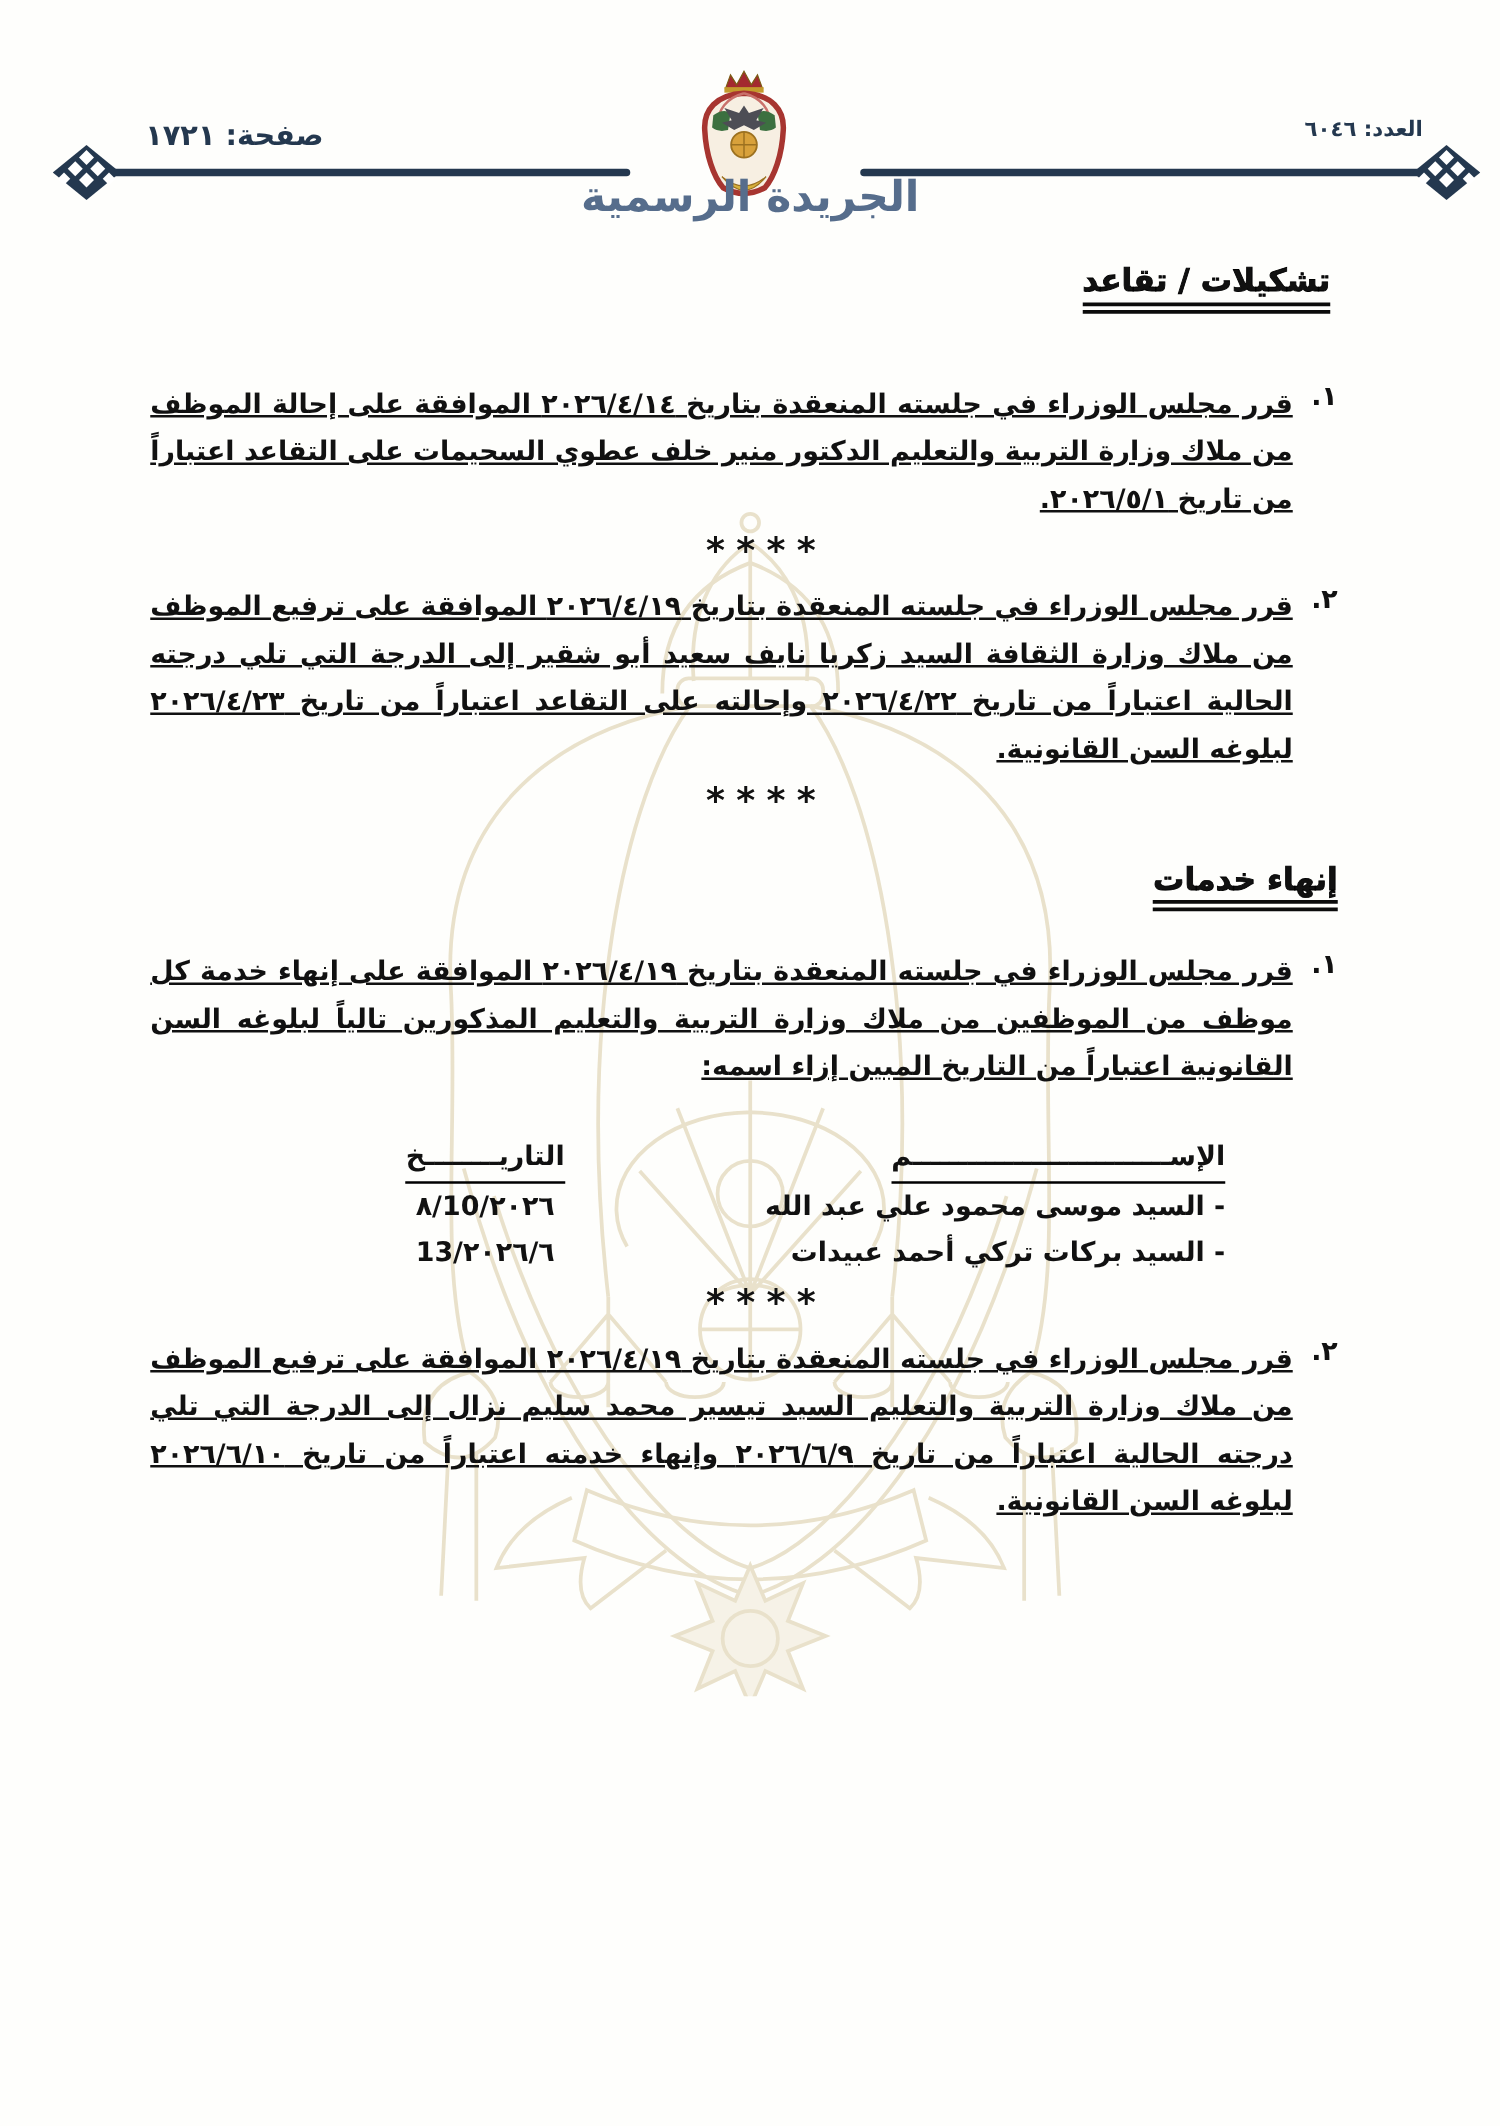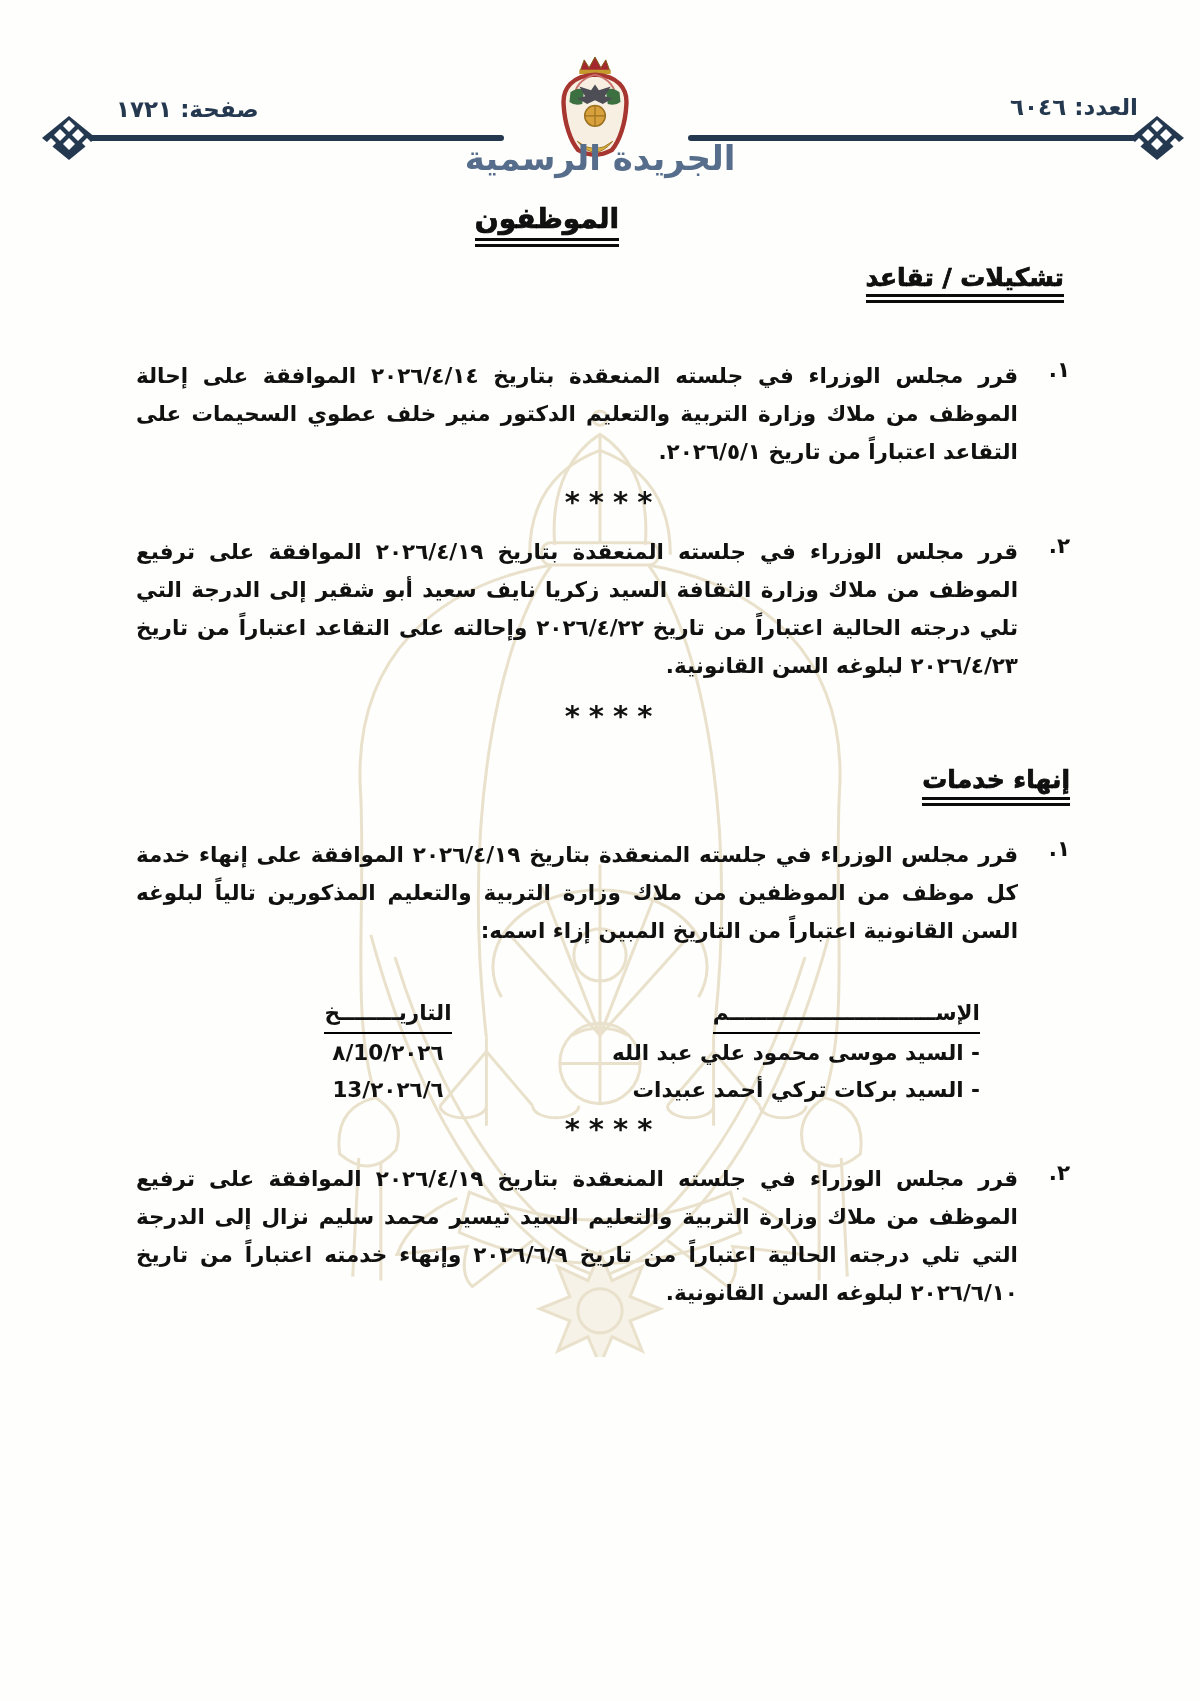--- a/index.html
+++ b/index.html
@@ -5,21 +5,21 @@
   html,body{margin:0;padding:0;background:#ffffff;}
   .page{
     position:relative; width:1200px; height:1701px; background:#fefefc;
     overflow:hidden; direction:rtl;
     font-family:"DejaVu Sans", sans-serif; color:#111;
   }
   
   .watermark{position:absolute; top:392px; left:50%; transform:translateX(-50%);
     width:810px; height:965px; opacity:.55; pointer-events:none;}
   
-  .issue-label{position:absolute; top:94px; right:62px; font-size:23px; font-weight:bold; color:var(--rule-color,#24384f);}
+  .issue-label{position:absolute; top:94px; right:62px; font-size:17px; font-weight:bold; color:var(--rule-color,#24384f);}
   .pageno-label{position:absolute; top:96px; left:116px; font-size:23px; font-weight:bold; color:var(--rule-color,#24384f);}
   .rule{position:absolute; top:135px; height:6px; background:var(--rule-color,#24384f); border-radius:3px;}
   .rule-right{left:688px; width:452px;}
   .rule-left{left:80px; width:424px;}
   .knot{position:absolute; top:116px; width:54px; height:44px;}
   .knot-right{left:1130px;}
   .knot-left{left:42px;}
   .crest{position:absolute; top:54px; left:550px; width:90px; height:106px;}
   .gazette-title{position:absolute; top:138px; width:100%; text-align:center;
     font-size:34px; font-weight:bold; color:var(--title-color,#566d8c);
@@ -28,22 +28,22 @@
   .content{position:absolute; top:196px; right:130px; width:950px;}
   .main-heading{margin:6px 0 16px; text-align:center; font-size:28px; font-weight:bold;}
   .main-heading .shift{position:relative; right:48px;}
   .sect-heading{margin:14px 6px 54px 0; text-align:right; font-size:25px; font-weight:bold;}
   .sect-heading.second{margin:34px 0 30px 0;}
   .du{display:inline-block; border-bottom:3px solid #0b0b0b; padding-bottom:3px;}
   .du2{display:inline-block; border-bottom:3px solid #0b0b0b; padding-bottom:2.5px;}
   .heading-text{-webkit-text-stroke:.7px #000;}
   .item{position:relative; padding-right:36px; margin:0 0 6px 0;}
   .item-num{position:absolute; right:0; top:0; font-size:21.5px; font-weight:bold;}
-  .item-text{margin:16px; font-size:21.5px; font-weight:bold; line-height:38px;
-    text-align:justify;}
+  .item-text{margin:0; font-size:21.5px; font-weight:bold; line-height:38px;
+    text-align:justify;text-decoration:underline;}
   .separator{text-align:center; font-size:29px; font-weight:bold; letter-spacing:9px;
     line-height:30px; margin:2px 0 12px 0; position:relative; right:-18px;}
   
   .names-table{width:680px; margin:2px 90px 6px auto; font-size:21.5px; font-weight:bold;}
   .trow{display:flex; line-height:37px;}
   .tname{flex:1; }
   .tdate{width:176px; text-align:center;}
   .thead .hdr-u{display:inline-block; border-bottom:2.5px solid #000; padding-bottom:1px;margin-top:28px;}
 </style>
 </head>
@@ -127,21 +127,20 @@
       <circle cx="45" cy="63" r="10.5" fill="#d8a13b" stroke="#9c7120" stroke-width="1.5"></circle>
       <path d="M34.5,63 h21 M45,52.5 v21" stroke="#9c7120" stroke-width="1.2"></path>
       <path d="M27,89 q18,15 36,0 q-9,11 -18,11 q-9,0 -18,-11 Z" fill="#d8b23b" stroke="#9c7120" stroke-width="1"></path>
     </svg>
 
     <div class="gazette-title">الجريدة الرسمية</div>
   </div>
 
   <main class="content">
 
-    <h1 class="main-heading"><span class="shift"><span class="du"><span class="du2 heading-text">الموظفون</span></span></span></h1>
 
     <h2 class="sect-heading"><span class="du"><span class="du2 heading-text">تشكيلات / تقاعد</span></span></h2>
 
     <div class="item">
       <span class="item-num">١.</span>
       <p class="item-text">قرر مجلس الوزراء في جلسته المنعقدة بتاريخ ٢٠٢٦/٤/١٤ الموافقة على إحالة الموظف من ملاك وزارة التربية والتعليم الدكتور منير خلف عطوي السحيمات على التقاعد اعتباراً من تاريخ ٢٠٢٦/٥/١.</p>
     </div>
 
     <div class="separator">****</div>
 

